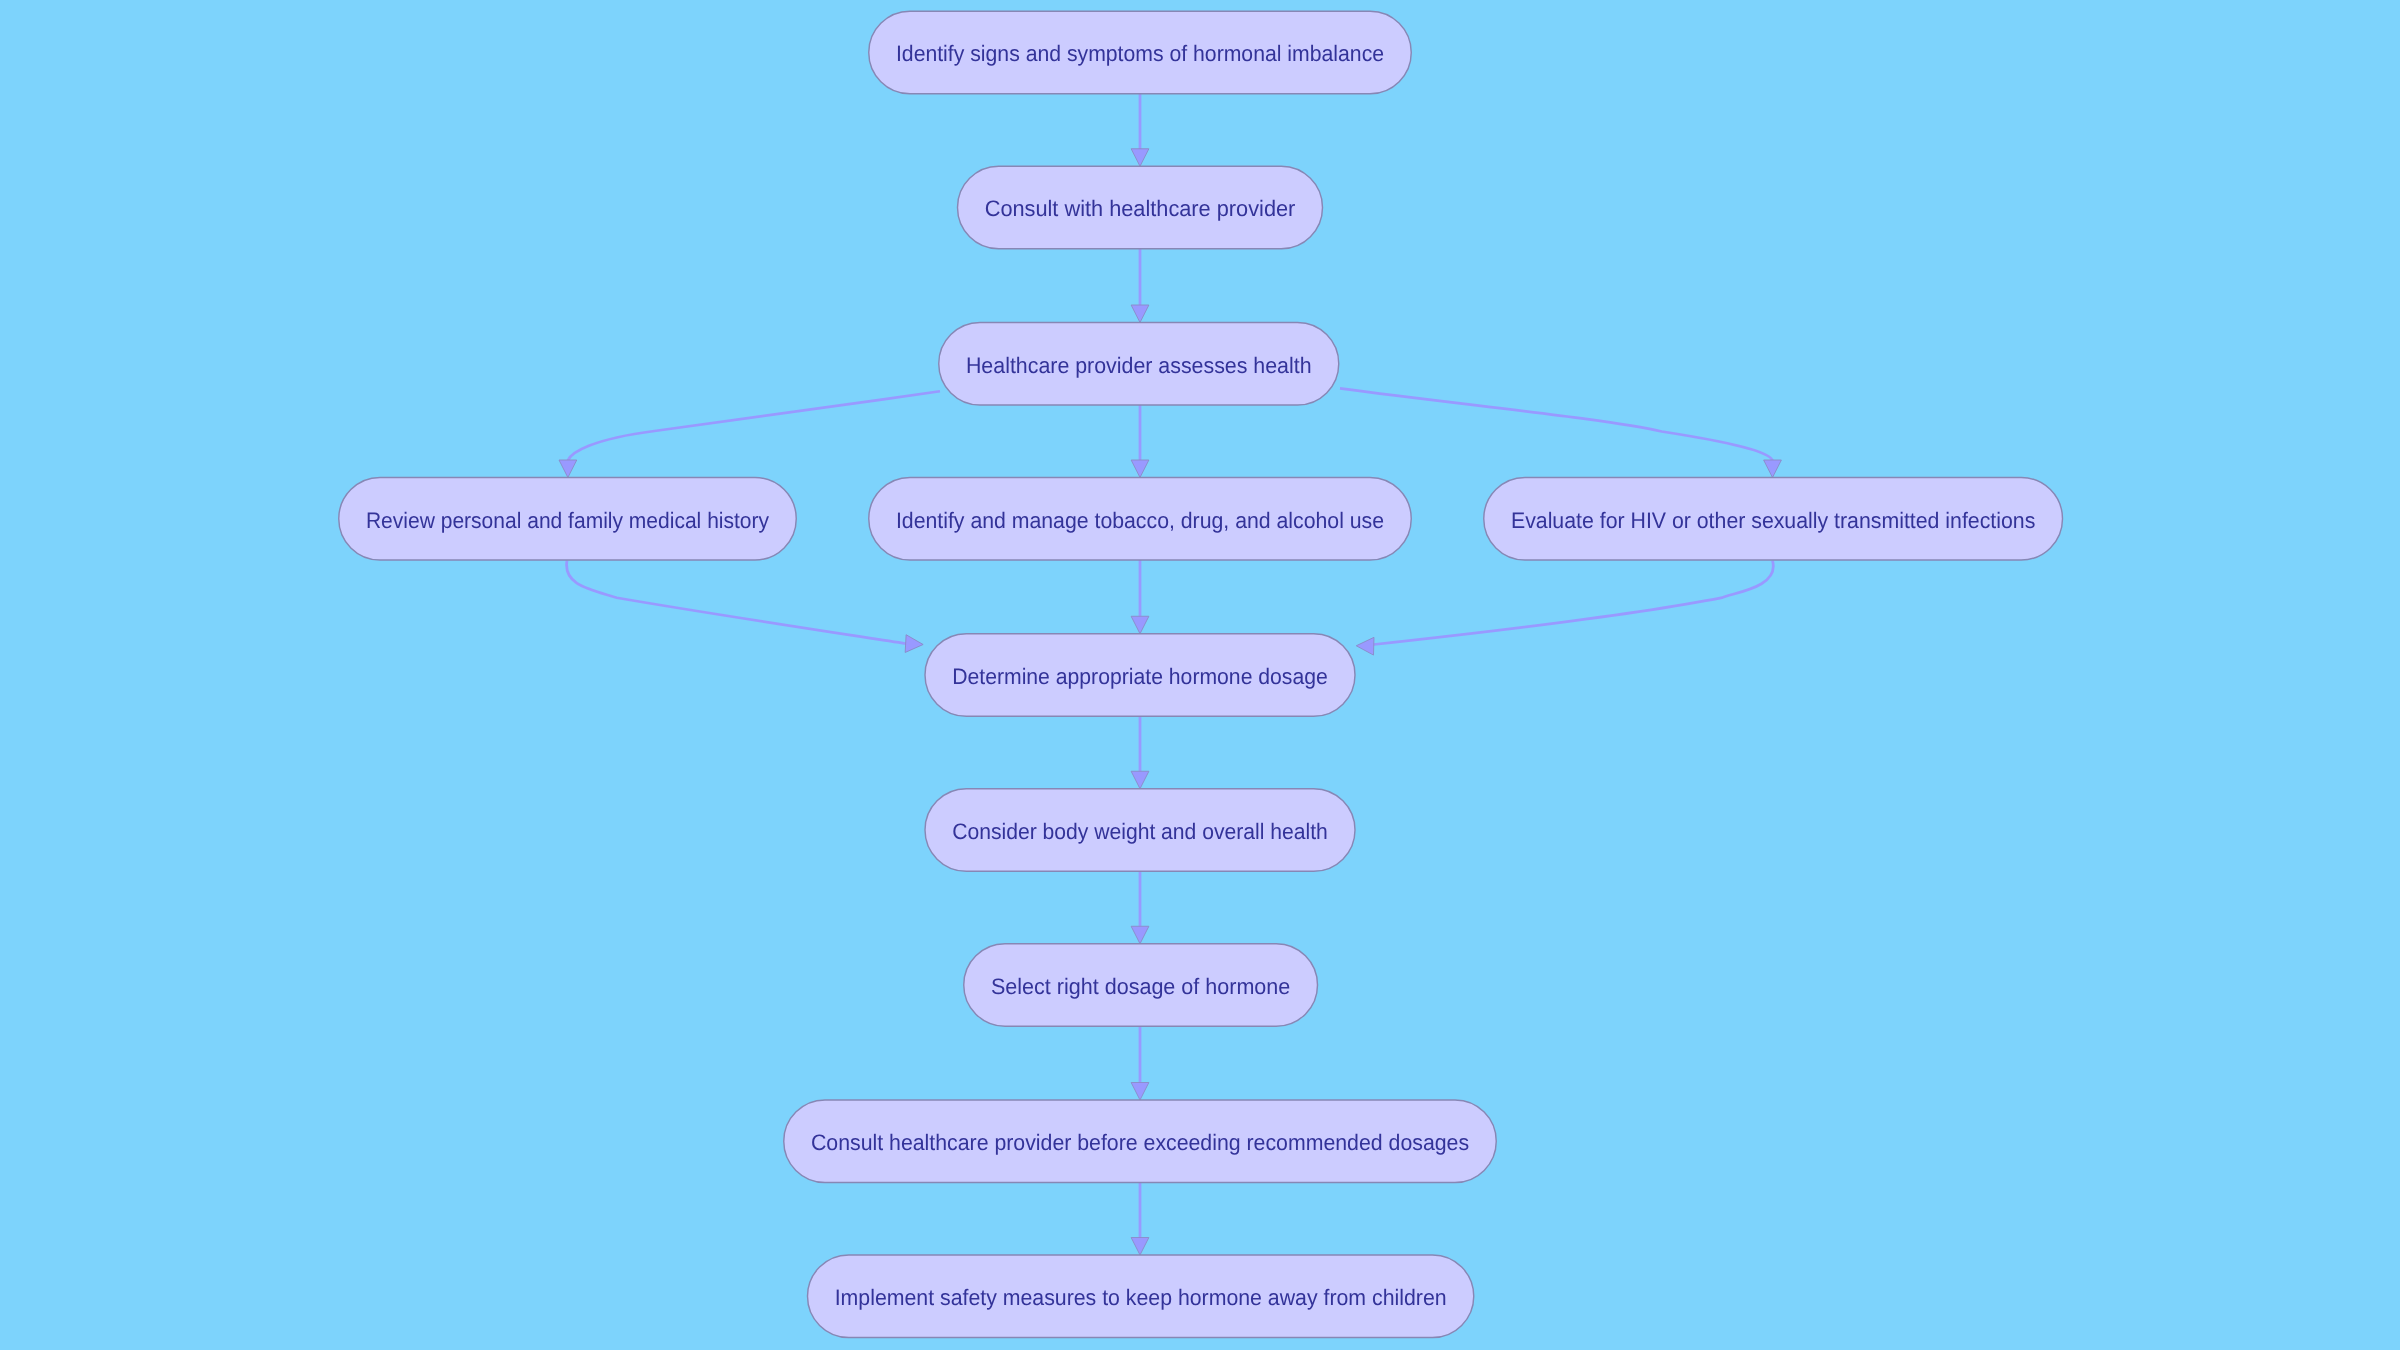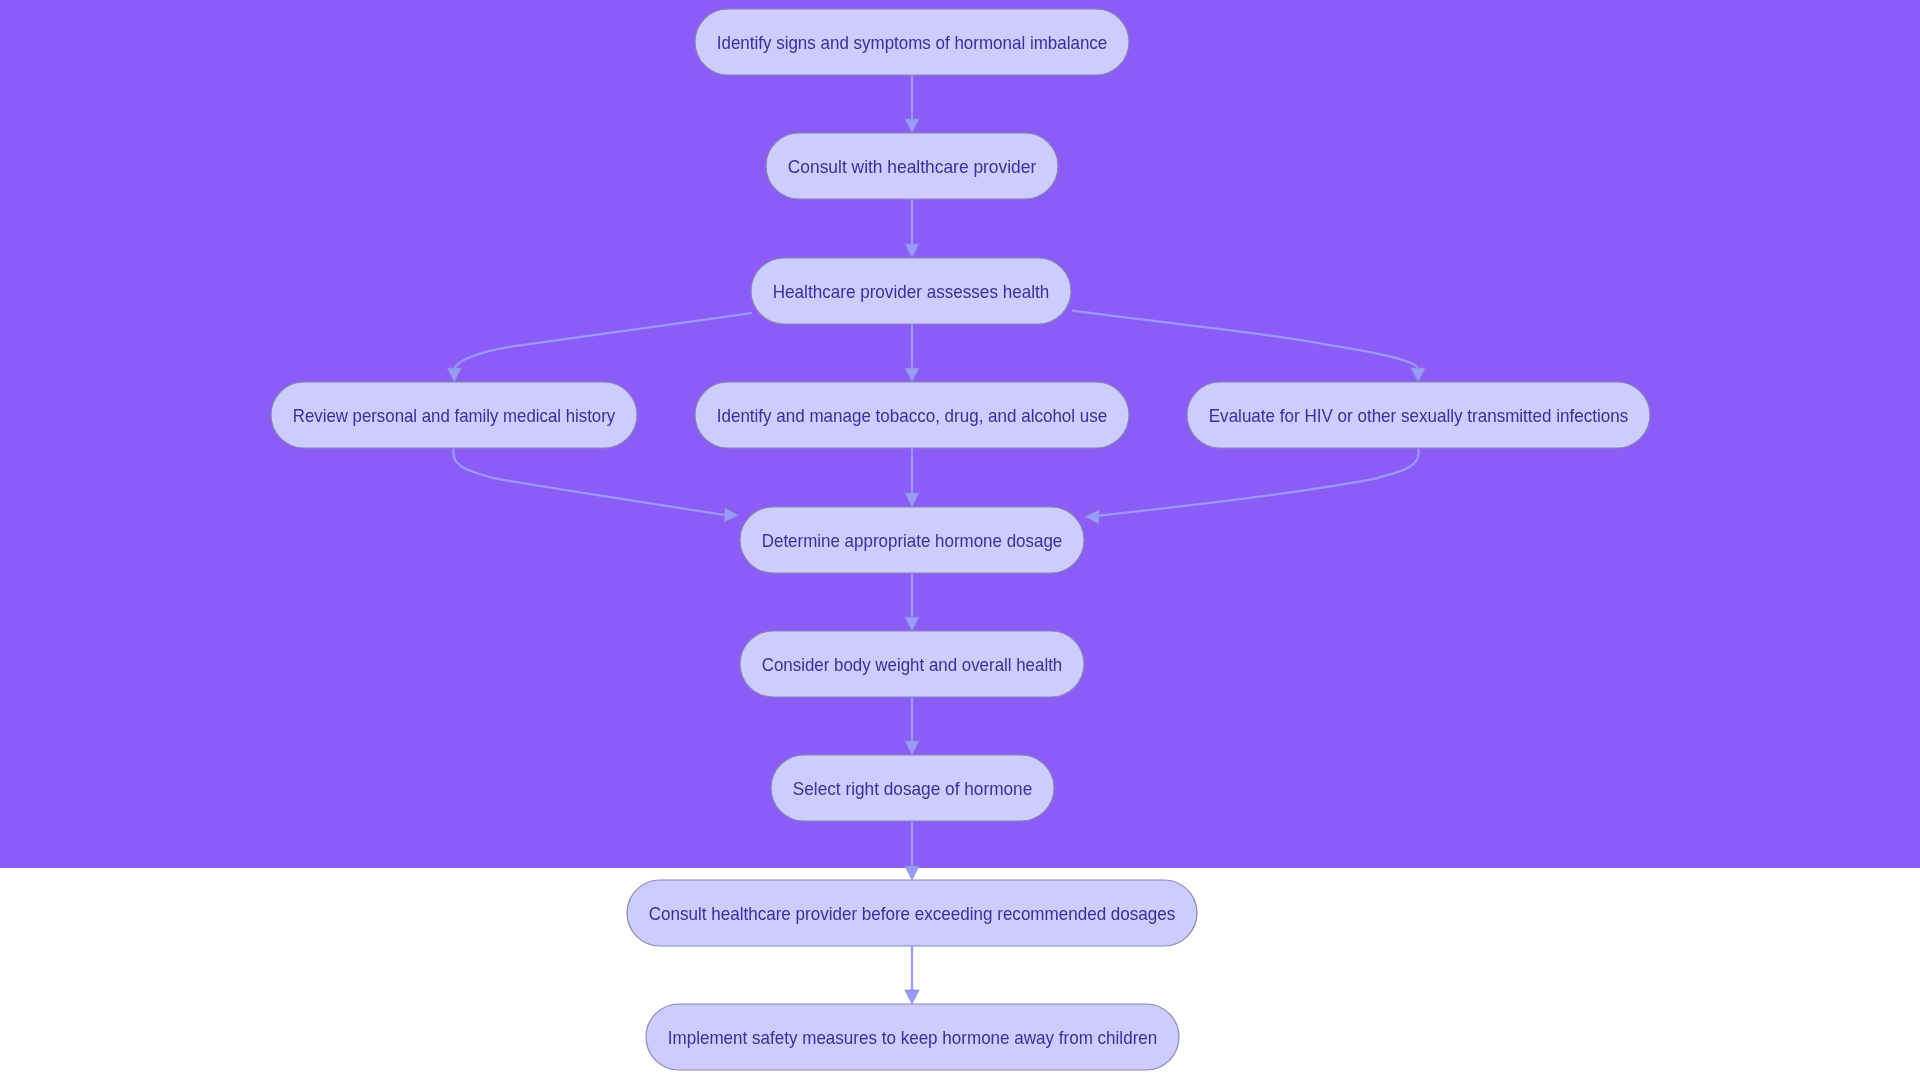--- a/index.html
+++ b/index.html
@@ -7,22 +7,22 @@
     margin: 0;
     padding: 0;
     width: 1920px;
     height: 1080px;
     background: #ffffff;
     overflow: hidden;
   }
   #chart-root {
     position: relative;
     width: 1920px;
-    height: 868px;
-    background: #8b5cf6;
+    height: 1080px;
+    background: #7dd3fc;
     will-change: transform;
   }
   svg#flowchart {
     display: block;
     width: 1920px;
     height: 1080px;
   }
   .node-shape {
     fill: #ccccff;
     stroke: #8787b5;

